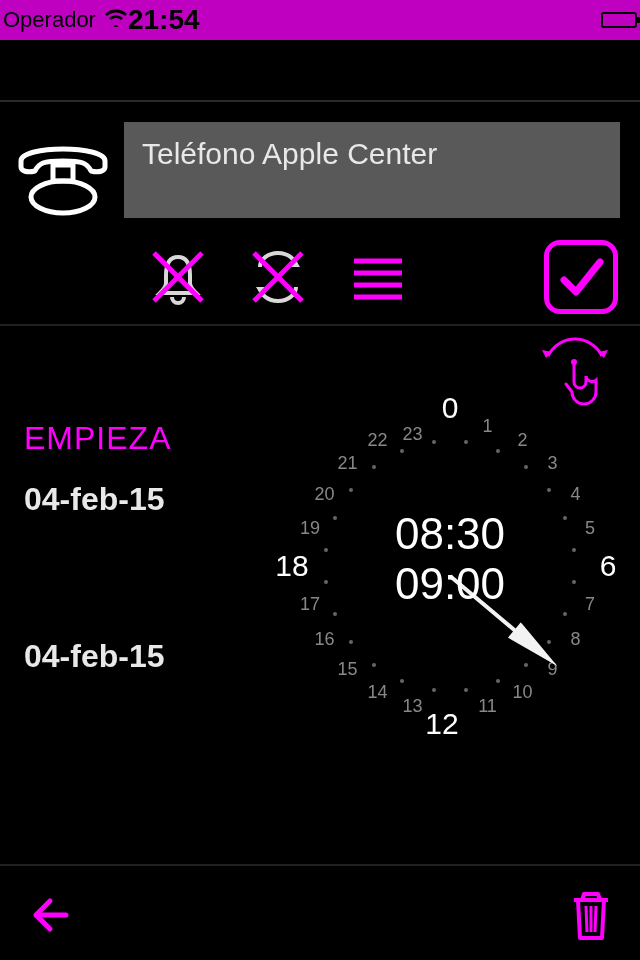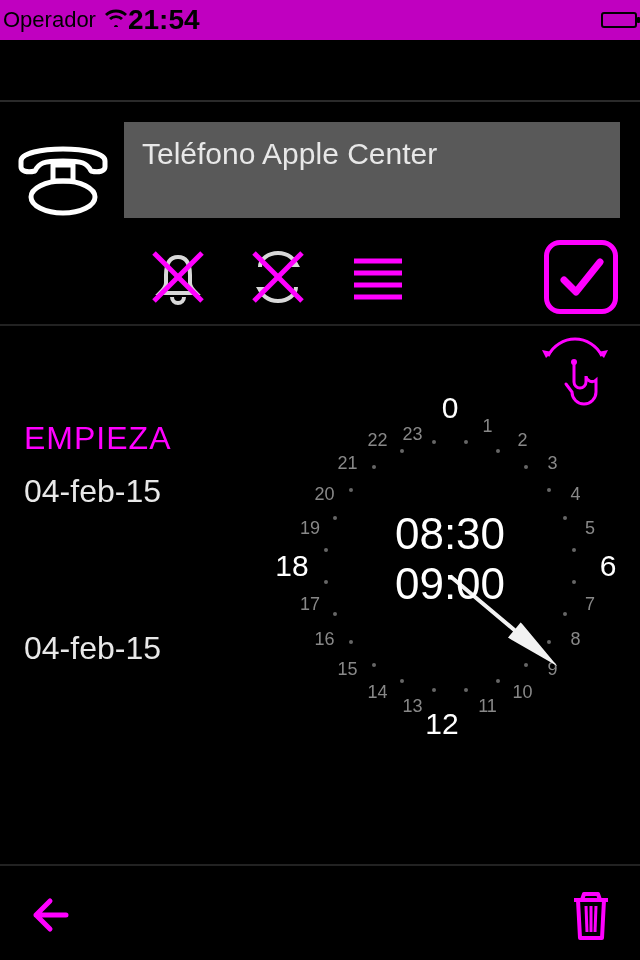--- a/index.html
+++ b/index.html
@@ -30,21 +30,21 @@
   .action-btn { width:100px; height:70px; display:flex; align-items:center; justify-content:center; }
   .spacer { flex:1; }
   .checkbox { width:74px; height:74px; border:5px solid #ff00ff; border-radius:16px; display:flex; align-items:center; justify-content:center; margin-right: 4px; }
   .divider { height:2px; background:#222; margin: 2px 0 0 0; }
 
   
   .mid { position:relative; padding: 18px 18px 0 24px; height: 490px; }
   .swipe-hint { position:absolute; top:10px; right:30px; width:70px; height:70px; display:flex; align-items:center; justify-content:center; }
   .labels { position:absolute; left:24px; top:94px; width:240px; }
   .lab-title { color:#ff00ff; font-size:32px; letter-spacing:1px; font-weight:400; }
-  .lab-date { color:#e8e8e8; font-size:32px; font-weight:400; margin-top:16px; }
+  .lab-date { color:#e8e8e8; font-size:32px; font-weight:700; margin-top:24px; }
   .lab-block2 { margin-top:120px; }
 
   .dial { position:absolute; left:280px; top:70px; width:340px; height:340px; }
   .dial .ticks { position:absolute; inset:0; }
   .hour-num { position:absolute; font-size:18px; font-weight:300; color:#888; transform:translate(-50%,-50%); }
   .hour-num.major { color:#fff; font-size:30px; font-weight:300; }
   .minitick { position:absolute; width:4px; height:4px; background:#666; border-radius:50%; }
   .dial .time-display { position:absolute; left:50%; top:48%; transform:translate(-50%,-50%); text-align:center; }
   .dial .time-display .t { font-size:44px; font-weight:300; }
   .dial .hand { position:absolute; left:50%; top:50%; width:140px; height:20px; background:#fff; transform-origin:0 50%; transform:rotate(40deg); clip-path:polygon(60% 0,100% 50%,60% 100%,60% 60%,0 60%,0 40%,60% 40%); opacity:.95;}

